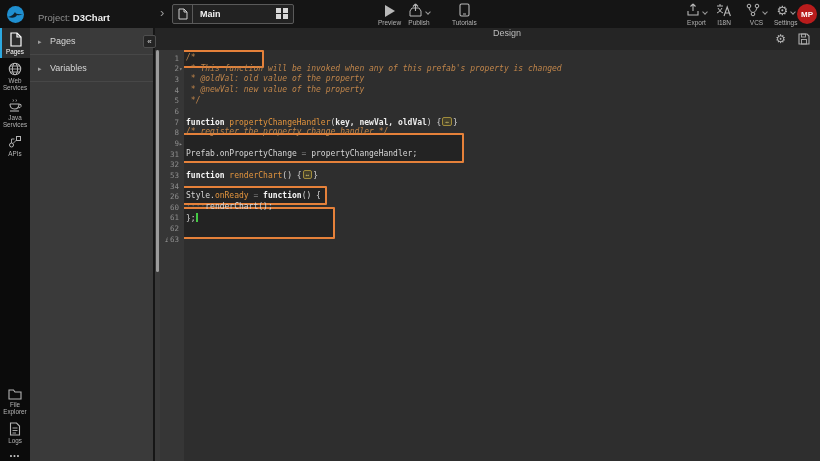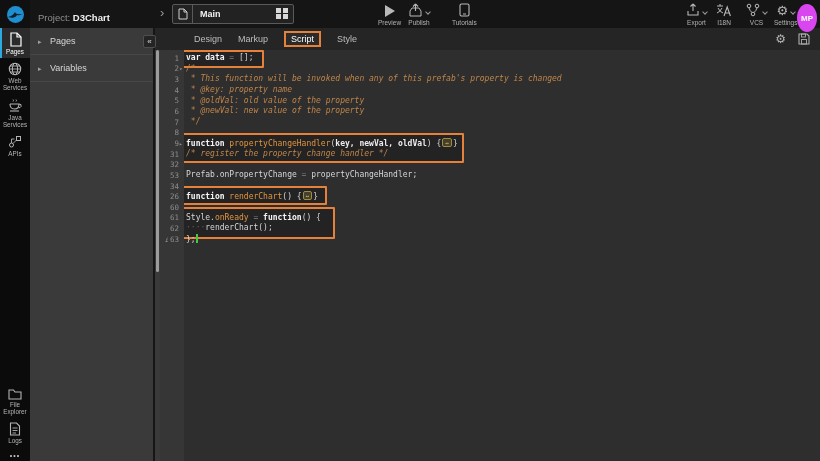--- a/index.html
+++ b/index.html
@@ -16,42 +16,42 @@
   .page-selector { position:absolute; left:172px; top:4px; width:122px; height:20px; background:#222; border:1px solid #5a5a5a; border-radius:2px; display:flex; align-items:center; }
   .ps-icon { width:20px; height:100%; display:flex; align-items:center; justify-content:center; border-right:1px solid #5a5a5a; }
   .ps-label { flex:1; padding-left:7px; font-size:9px; font-weight:bold; color:#f2f2f2; }
   .ps-grid { width:13px; height:13px; margin-right:4px; display:grid; grid-template-columns:5px 5px; grid-template-rows:5px 5px; gap:1.5px; }
   .ps-grid span { background:#d9d9d9; }
   .hact { position:absolute; top:3px; display:flex; flex-direction:column; align-items:center; cursor:pointer; }
   .hact .ic { height:14px; display:flex; align-items:flex-end; }
   .hact .lbl { font-size:6.5px; color:#b3b3b3; margin-top:2px; white-space:nowrap; }
   .caret { display:inline-block; width:4px; height:4px; border-right:1px solid #9a9a9a; border-bottom:1px solid #9a9a9a; transform:rotate(45deg); margin:0 0 3px 3px; }
   .play { width:0; height:0; border-left:10px solid #b9b9b9; border-top:6px solid transparent; border-bottom:6px solid transparent; }
-  .avatar { position:absolute; right:3px; top:4px; width:20px; height:28px; border-radius:50%; background:#d946ef; color:#fff; font-size:8px; font-weight:bold; display:flex; align-items:center; justify-content:center; }
+  .avatar { position:absolute; right:3px; top:4px; width:20px; height:20px; border-radius:50%; background:#b91c1c; color:#fff; font-size:8px; font-weight:bold; display:flex; align-items:center; justify-content:center; }
   .gear-glyph { font-family:"DejaVu Sans", sans-serif; color:#b5b5b5; font-size:13px; line-height:13px; }
 
   
   .rail { position:absolute; left:0; top:28px; width:30px; bottom:0; background:#0b0b0b; z-index:9; }
   .rail-item { position:relative; width:30px; padding:4px 1px 3px; display:flex; flex-direction:column; align-items:center; cursor:pointer; }
   .rail-item .rlbl { font-size:6.3px; line-height:7px; color:#b5b5b5; text-align:center; margin-top:1px; }
   .rail-item.active { background:#2b2b2b; }
   .rail-item.active::before { content:""; position:absolute; left:0; top:0; bottom:0; width:2px; background:#2da9e1; }
   .rail-item.active .rlbl { color:#fff; }
   .rail-bottom { position:absolute; bottom:14px; left:0; width:30px; }
   .rail-more { position:absolute; bottom:2px; width:30px; text-align:center; color:#c9c9c9; font-size:7px; letter-spacing:1px; cursor:pointer; }
 
   
   .sidebar { position:absolute; left:30px; top:28px; width:125px; bottom:0; background:#3a3a3a; border-right:2px solid #161616; z-index:8; }
   .sb-row { position:relative; height:27px; line-height:27px; border-bottom:1px solid #474747; color:#d6d6d6; font-size:9px; padding-left:20px; cursor:pointer; }
   .sb-row .tri { position:absolute; left:8px; top:0; color:#9e9e9e; font-size:7px; }
   .collapse-btn { position:absolute; right:-3px; top:7px; width:13px; height:13px; background:#242424; border:1px solid #4f4f4f; border-radius:2px; color:#dcdcdc; font-size:8px; line-height:11px; text-align:center; cursor:pointer; z-index:12; }
 
   
   .main { position:absolute; left:155px; top:28px; right:0; bottom:0; background:#2e2e2e; }
-  .tabbar { position:absolute; left:0; top:0; right:0; height:22px; background:#252525; display:flex; align-items:center; padding-left:39px; gap:16px; }
+  .tabbar { position:absolute; left:0; top:0; right:0; height:22px; background:#252525; display:flex; align-items:center; padding-left:39px; gap:16px;flex-direction:column; }
   .tab { font-size:9px; color:#bdbdbd; cursor:pointer; }
   .tab.active { color:#fff; border:2px solid #e5813a; padding:1px 5px; background:#2b2b2b; }
   .tabbar-right { position:absolute; right:10px; top:0; height:22px; display:flex; align-items:center; gap:12px; }
 
   .editor { position:absolute; left:0; top:22px; right:0; bottom:0; background:#2e2e2e; }
   .vscroll { position:absolute; left:0; top:0; bottom:0; width:5px; background:#3a3a3a; }
   .vthumb { position:absolute; left:1px; top:0; width:2.5px; height:222px; background:#9c9c9c; border-radius:2px; }
   .gutter { position:absolute; left:5px; top:0; bottom:0; width:24px; background:#363636; padding-top:3px; z-index:2; }
   .grow { height:10.65px; display:flex; justify-content:flex-end; align-items:center; font-family:"DejaVu Sans Mono", monospace; font-size:7.5px; color:#8c8c8c; }
   .gnum { text-align:right; }
@@ -348,24 +348,22 @@
             <span class="gnum">62</span>
             <span class="gm"></span>
           </div>
           <div class="grow">
             <span class="gm pre">i</span>
             <span class="gnum">63</span>
             <span class="gm"></span>
           </div>
         </div>
       <div class="code">
-          <div class="crow"><span class="tk-kw">var data </span><span class="tk-op">=</span><span class="tk-pl"> [];</span></div>
           <div class="crow"><span class="tk-cm">/*</span></div>
           <div class="crow"><span class="tk-cm"> * This function will be invoked when any of this prefab's property is changed</span></div>
-          <div class="crow"><span class="tk-cm"> * @key: property name</span></div>
           <div class="crow"><span class="tk-cm"> * @oldVal: old value of the property</span></div>
           <div class="crow"><span class="tk-cm"> * @newVal: new value of the property</span></div>
           <div class="crow"><span class="tk-cm"> */</span></div>
           <div class="crow"></div>
           <div class="crow"><span class="tk-kw">function </span><span class="tk-fn">propertyChangeHandler</span><span class="tk-pl">(</span><span class="tk-prm">key, newVal, oldVal</span><span class="tk-pl">) {</span><span class="tk-fold">↔</span><span class="tk-pl">}</span></div>
           <div class="crow"><span class="tk-cm">/* register the property change handler */</span></div>
           <div class="crow"></div>
           <div class="crow"><span class="tk-pl">Prefab.onPropertyChange </span><span class="tk-op">=</span><span class="tk-pl"> propertyChangeHandler;</span></div>
           <div class="crow"></div>
           <div class="crow"><span class="tk-kw">function </span><span class="tk-fn">renderChart</span><span class="tk-pl">() {</span><span class="tk-fold">↔</span><span class="tk-pl">}</span></div>

